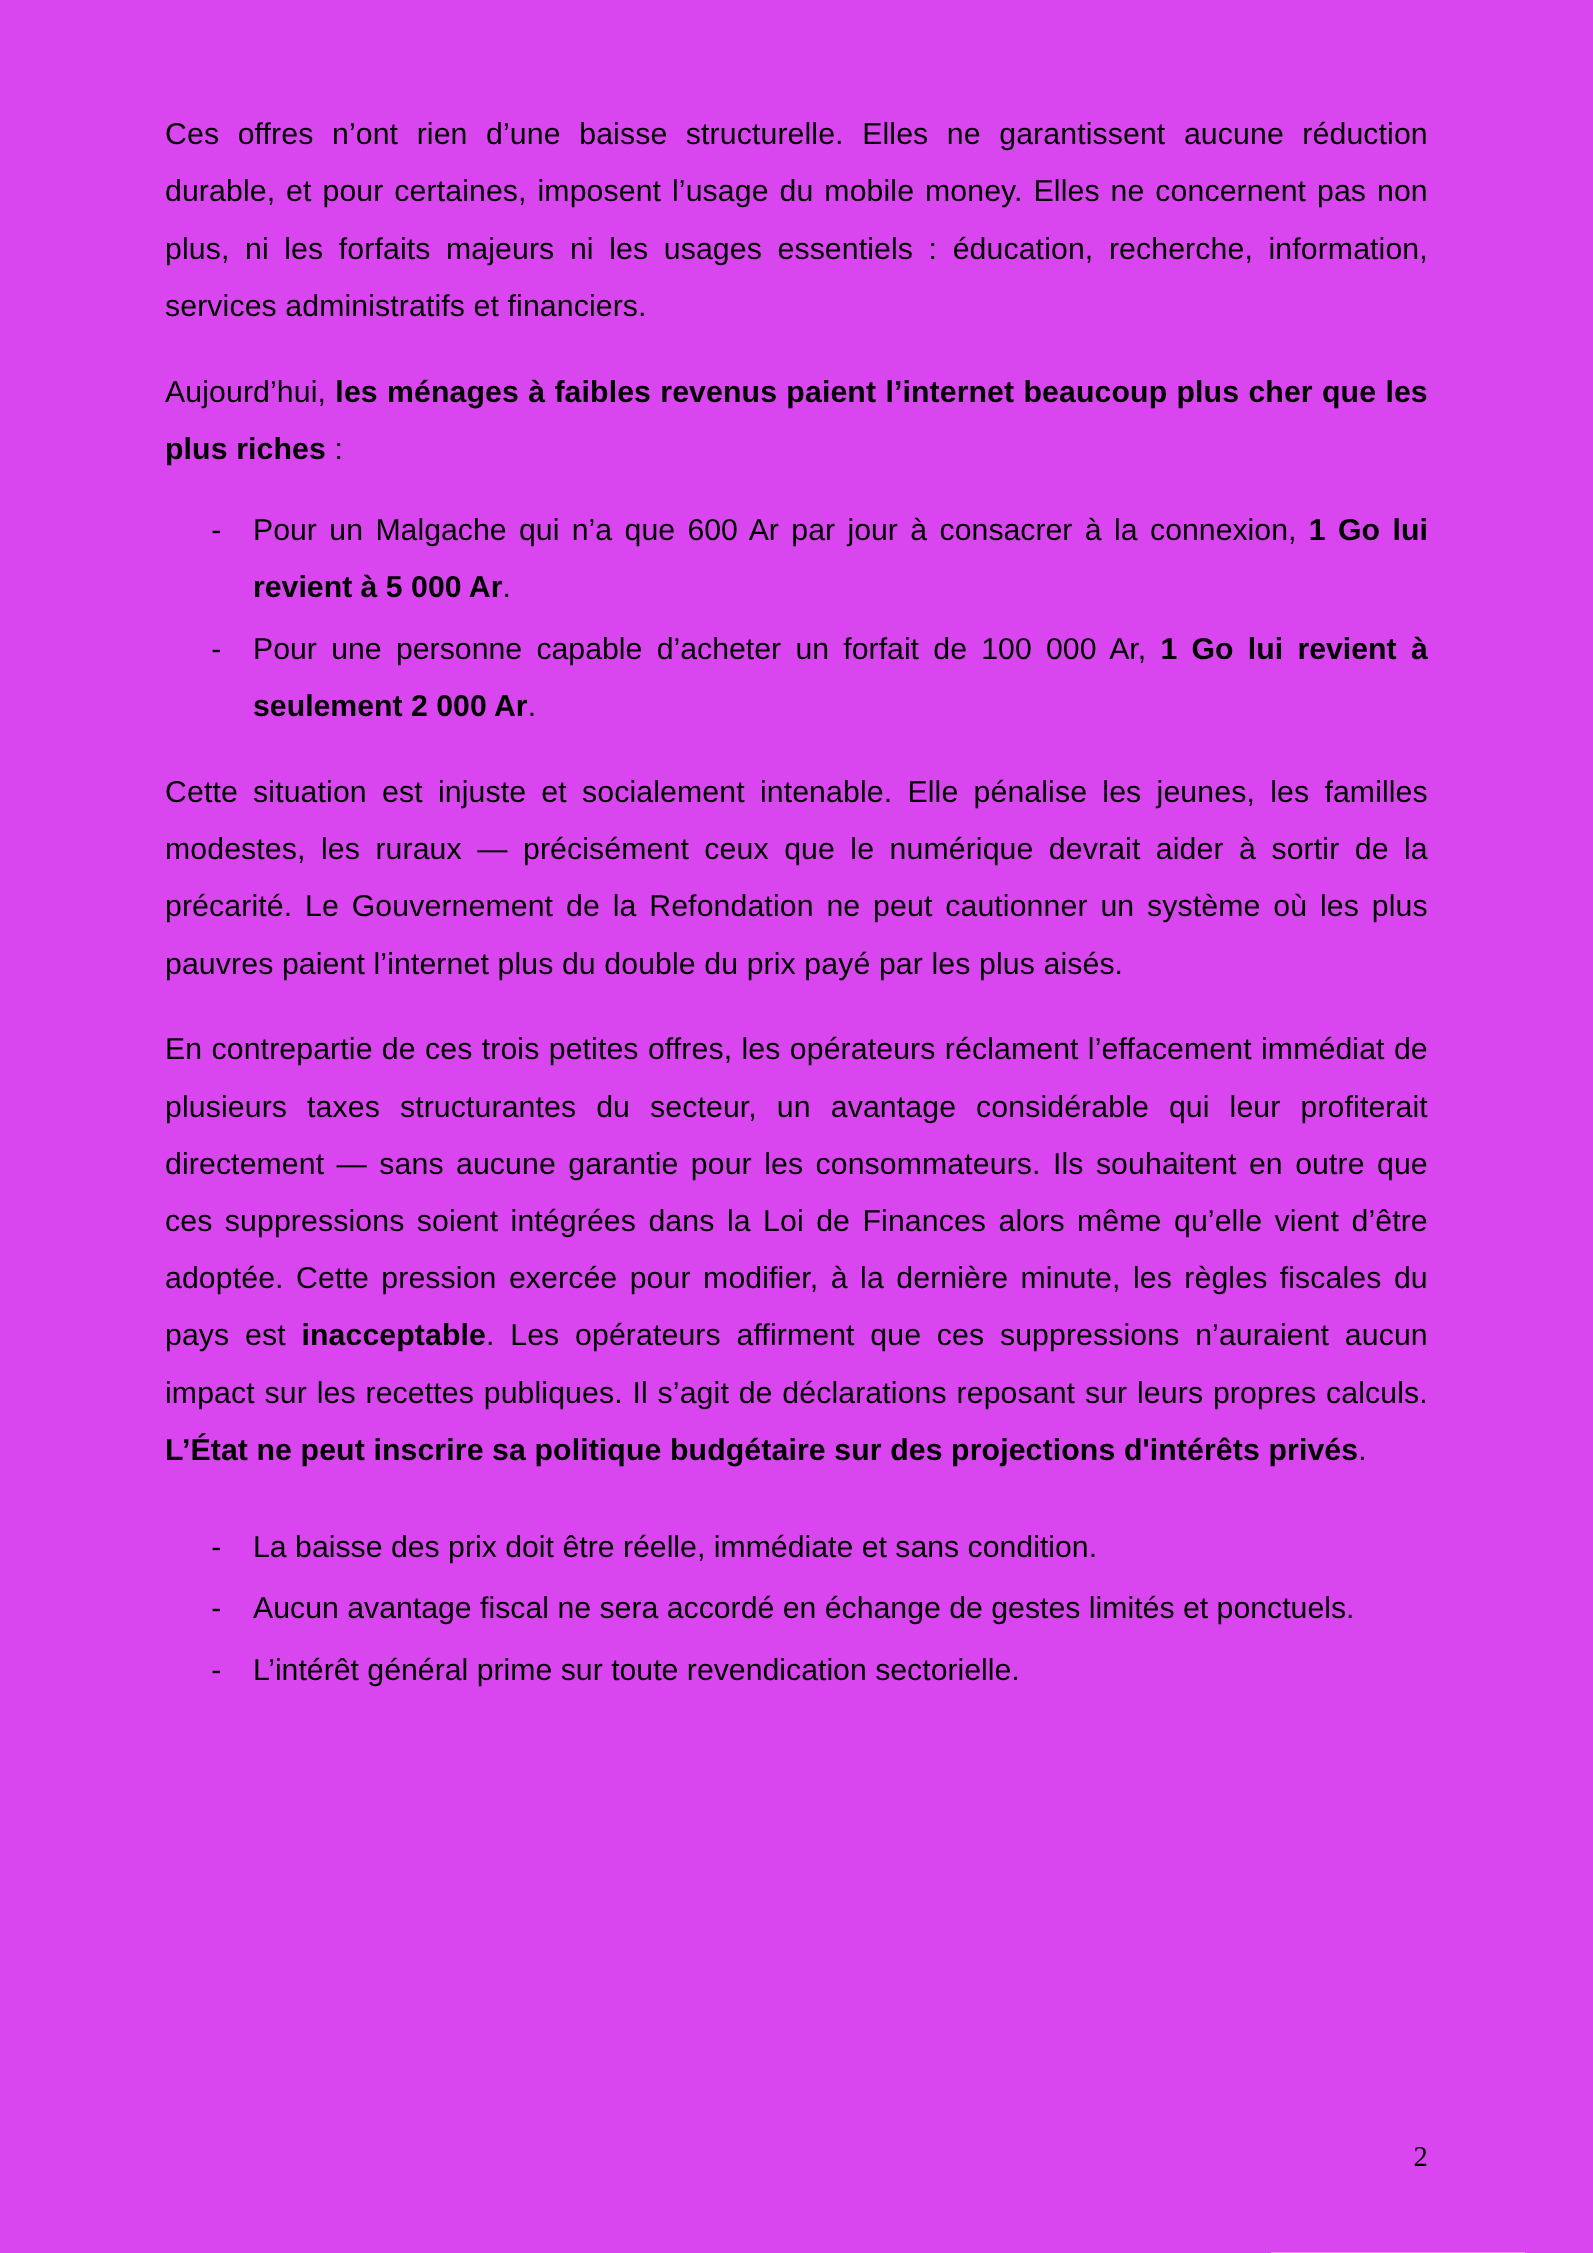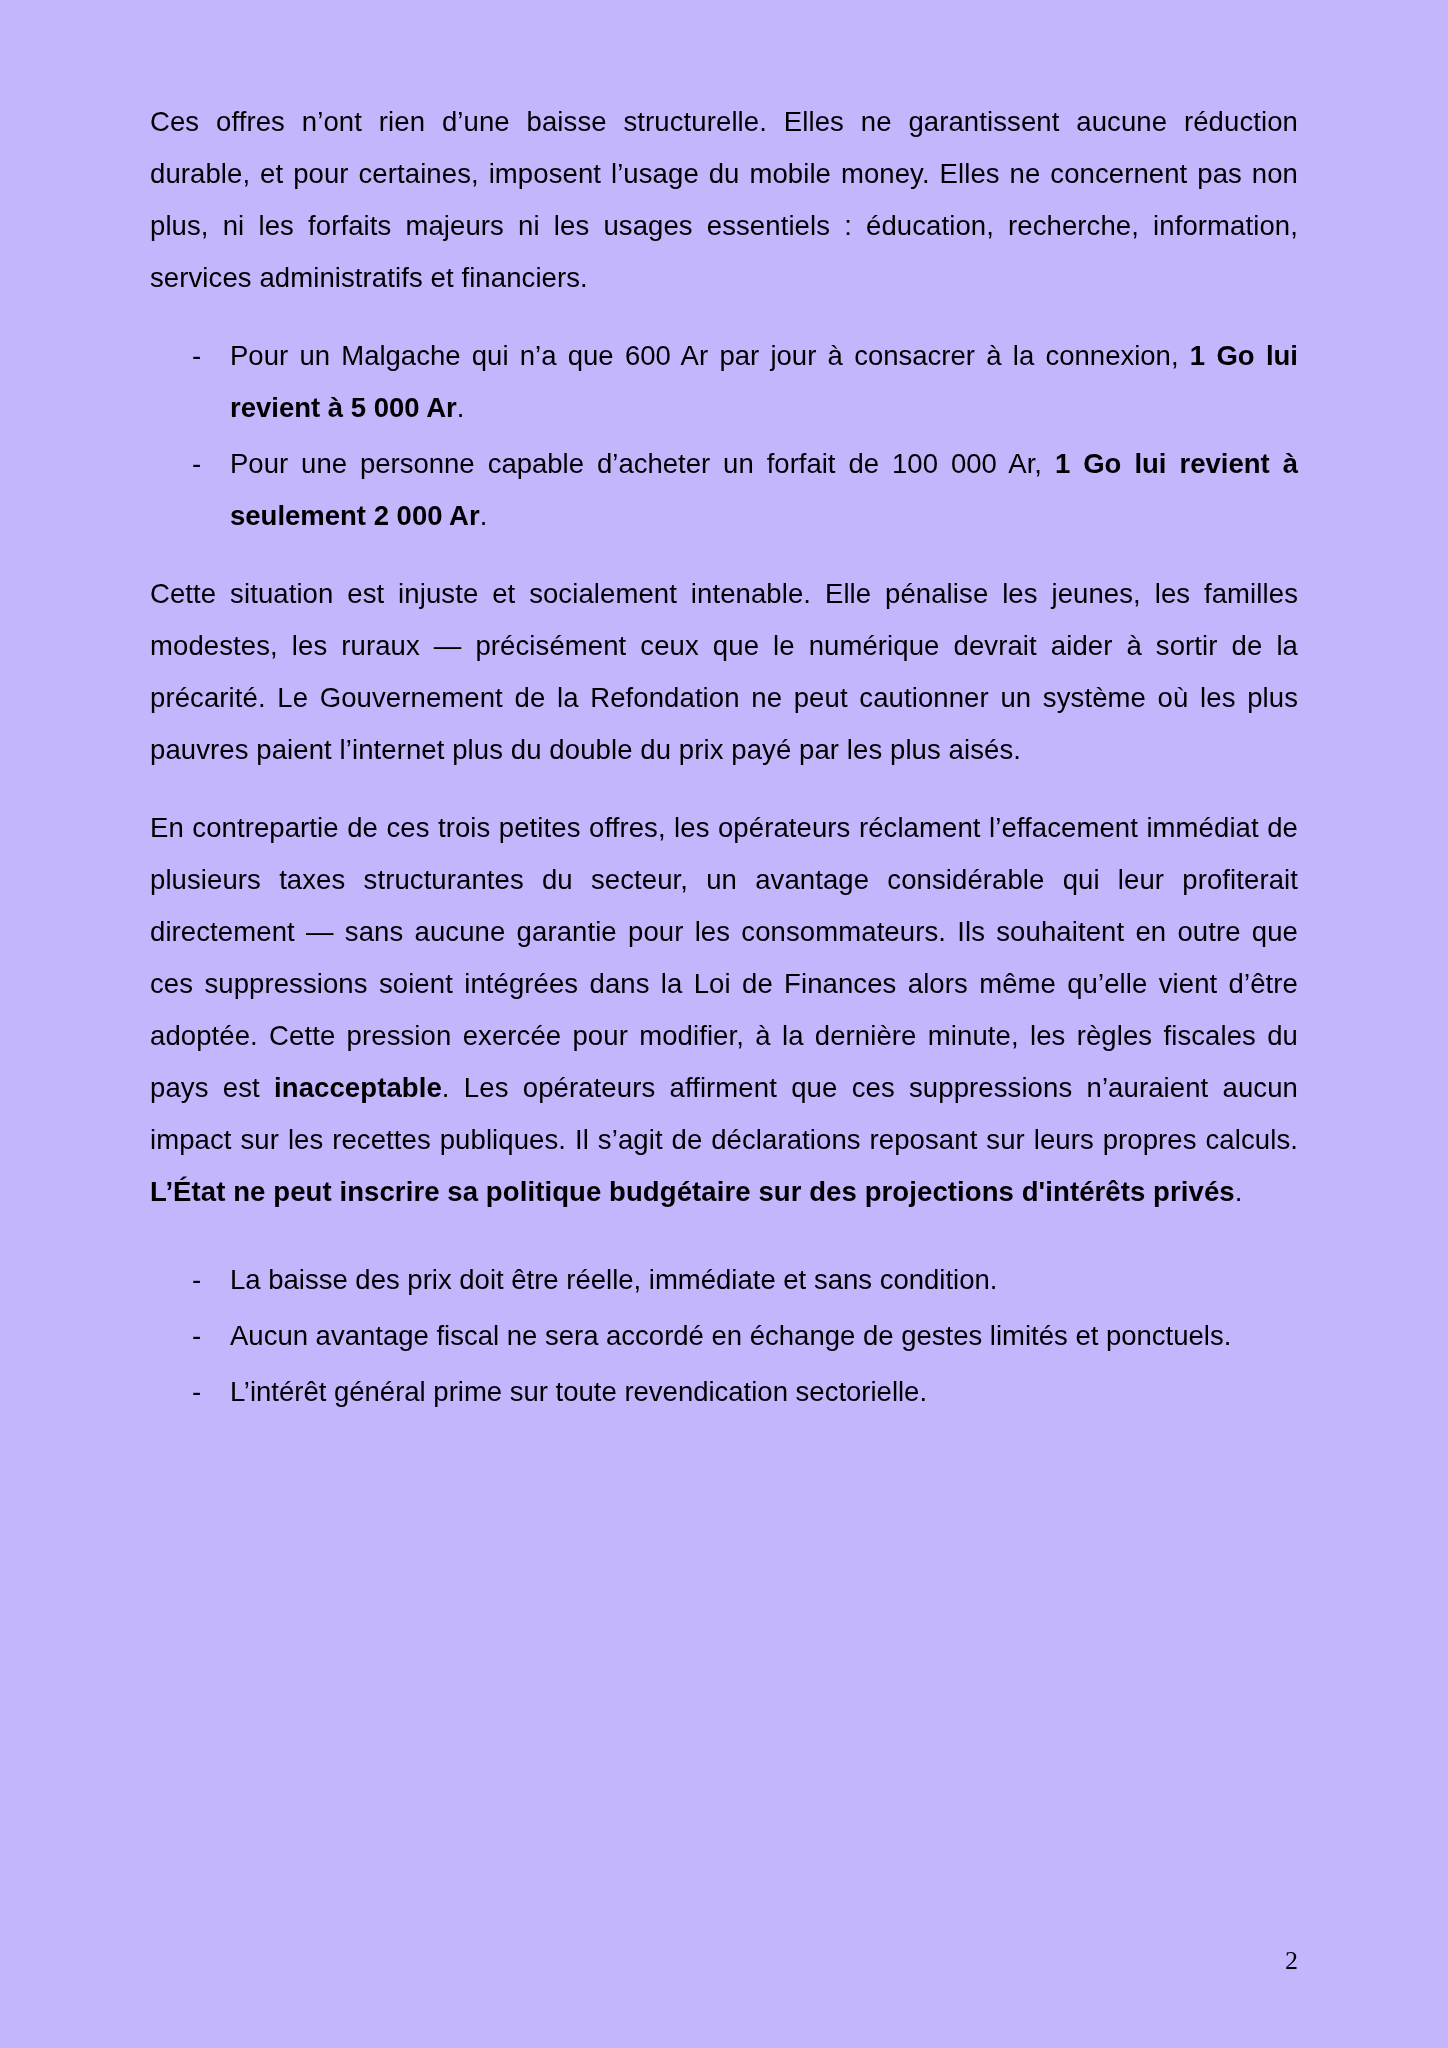--- a/index.html
+++ b/index.html
@@ -8,21 +8,21 @@
     background: #ffffff;
   }
   body {
     font-family: "Liberation Sans", sans-serif;
     color: #000000;
   }
   .page {
     position: relative;
     width: 1448px;
     height: 2048px;
-    background: #c4b5fd;
+    background: #d946ef;
     box-sizing: border-box;
     padding: 96px 150px 40px 150px;
     overflow: hidden;
   }
   .doc-body {
     width: 1148px;
   }
   p.para {
     margin: 0 0 26px 0;
     font-size: 27.5px;
@@ -74,20 +74,21 @@
 </style>
 </head>
 <body>
 
 <div class="page">
   <div class="doc-body">
 
     <p class="para">Ces offres n’ont rien d’une baisse structurelle. Elles ne garantissent aucune réduction durable, et pour certaines, imposent l’usage du mobile money. Elles ne concernent pas non plus, ni les forfaits majeurs ni les usages essentiels : éducation, recherche, information, services administratifs et financiers.</p>
 
 
+    <p class="para tight"><span>Aujourd’hui, </span><b>les ménages à faibles revenus paient l’internet beaucoup plus cher que les plus riches</b><span> :</span></p>
 
     <ul class="dash-list">
       <li>
         <span class="dash">-</span>
         <span class="li-text"><span>Pour un Malgache qui n’a que 600 Ar par jour à consacrer à la connexion, </span><b>1 Go lui revient à 5 000 Ar</b><span>.</span></span>
       </li>
       <li>
         <span class="dash">-</span>
         <span class="li-text"><span>Pour une personne capable d’acheter un forfait de 100 000 Ar, </span><b>1 Go lui revient à seulement 2 000 Ar</b><span>.</span></span>
       </li>

